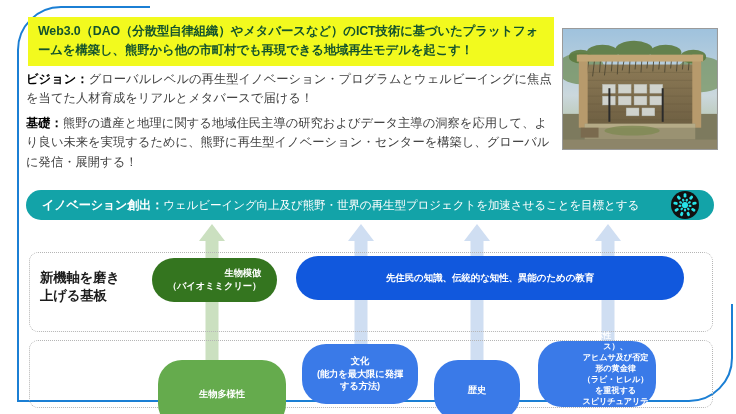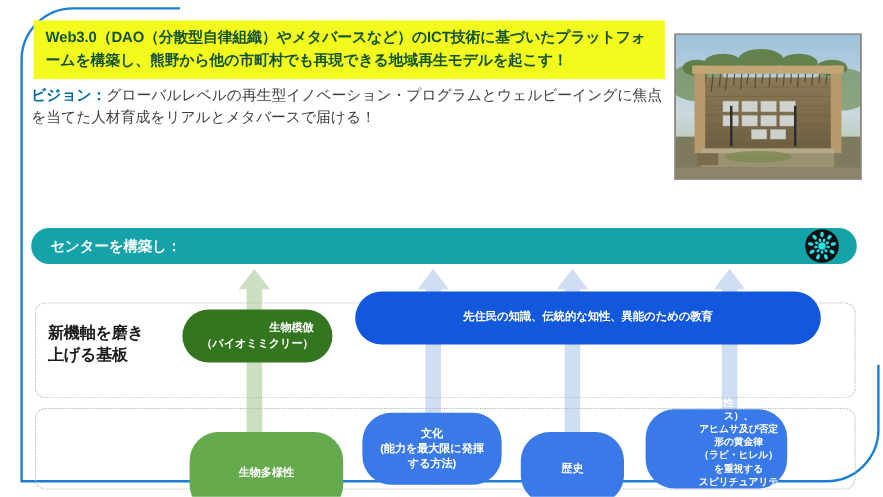--- a/index.html
+++ b/index.html
@@ -96,21 +96,21 @@
     width: 528px;
     font-size: 12.3px;
     line-height: 1.58;
     color: #3f3f3f;
   }
   .body-text p {
     margin: 0 0 5px 0;
   }
   .lead {
     font-weight: bold;
-    color: #0369a1;
+    color: #000000;
   }
 
   
   .teal-banner {
     position: absolute;
     left: 26px;
     top: 190px;
     width: 688px;
     height: 30px;
     background: #13a3a8;
@@ -180,21 +180,21 @@
     line-height: 1.35;
     font-weight: bold;
     box-sizing: border-box;
     padding: 2px 6px;
     letter-spacing: -0.1px;
   }
   .pill.wide-text { font-size: 9.5px; }
 
   
   #pill-biomimicry { left: 152px; top: 258px; width: 125px; height: 44px; background: #34751f; text-align: right; }
-  #pill-indigenous { left: 296px; top: 243px; width: 388px; height: 44px; background: #1158dd; }
+  #pill-indigenous { left: 296px; top: 256px; width: 388px; height: 44px; background: #1158dd; }
 
   
   #pill-biodiversity { left: 158px; top: 344px; width: 128px; height: 68px; background: #65ab4d; margin-top: 16px; }
   #pill-culture     { left: 302px; top: 344px; width: 116px; height: 60px; background: #3a7ae8; }
   #pill-history     { left: 434px; top: 344px; width: 86px;  height: 60px; background: #3a7ae8; }
   #pill-oneness     { left: 538px; top: 341px; width: 118px; height: 66px; background: #3a7ae8; font-size: 8.2px; padding-left: 43px; }
 </style>
 </head>
 <body>
 
@@ -292,20 +292,23 @@
       <ellipse cx="70" cy="103" rx="28" ry="5" fill="#7e8a52" opacity="0.8"></ellipse>
       <rect x="18" y="100" width="18" height="10" fill="#7a6a4e"></rect>
       <rect x="0" y="112" width="156" height="10" fill="#8d8569"></rect>
     </svg>
   </div>
 
   <div class="body-text">
     <p>
       <span class="lead">ビジョン：</span><span>グローバルレベルの再生型イノベーション・プログラムとウェルビーイングに焦点を当てた人材育成をリアルとメタバースで届ける！</span>
     </p>
+    <p>
+      <span class="lead">基礎：</span><span>熊野の遺産と地理に関する地域住民主導の研究およびデータ主導の洞察を応用して、より良い未来を実現するために、熊野に再生型イノベーション・センターを構築し、グローバルに発信・展開する！</span>
+    </p>
   </div>
 
   <div class="arrow" id="arrow-1" style="left:199px; top:224px; height:180px;">
     <svg viewBox="0 0 26 180" preserveAspectRatio="none">
         <path d="M13 0 L26 17 L19.5 17 L19.5 180 L6.5 180 L6.5 17 L0 17 Z" fill="#cbe0c0"></path>
       </svg>
   </div>
   <div class="arrow" id="arrow-2" style="left:348px; top:224px; height:180px;">
     <svg viewBox="0 0 26 180" preserveAspectRatio="none">
         <path d="M13 0 L26 17 L19.5 17 L19.5 180 L6.5 180 L6.5 17 L0 17 Z" fill="#cfdef2"></path>
@@ -316,21 +319,22 @@
         <path d="M13 0 L26 17 L19.5 17 L19.5 180 L6.5 180 L6.5 17 L0 17 Z" fill="#cfdef2"></path>
       </svg>
   </div>
   <div class="arrow" id="arrow-4" style="left:595px; top:224px; height:180px;">
     <svg viewBox="0 0 26 180" preserveAspectRatio="none">
         <path d="M13 0 L26 17 L19.5 17 L19.5 180 L6.5 180 L6.5 17 L0 17 Z" fill="#cfdef2"></path>
       </svg>
   </div>
 
   <div class="teal-banner" style="background: rgb(19, 163, 168);">
-    <span class="lead-w">センターを構築し：</span>
+    <span class="lead-w">イノベーション創出：</span>
+      <span>ウェルビーイング向上及び熊野・世界の再生型プロジェクトを加速させることを目標とする</span>
     <span class="burst-icon">
       <svg viewBox="0 0 30 30">
         <circle cx="15" cy="15" r="14" fill="#111111"></circle>
         <g fill="#27e3e8">
           <circle cx="15" cy="15" r="3.1"></circle>
           <g id="rays">
             <rect x="13.6" y="3.2" width="2.8" height="4.4" rx="1.4"></rect>
             <rect x="13.6" y="3.2" width="2.8" height="4.4" rx="1.4" transform="rotate(40 15 15)"></rect>
             <rect x="13.6" y="3.2" width="2.8" height="4.4" rx="1.4" transform="rotate(80 15 15)"></rect>
             <rect x="13.6" y="3.2" width="2.8" height="4.4" rx="1.4" transform="rotate(120 15 15)"></rect>

